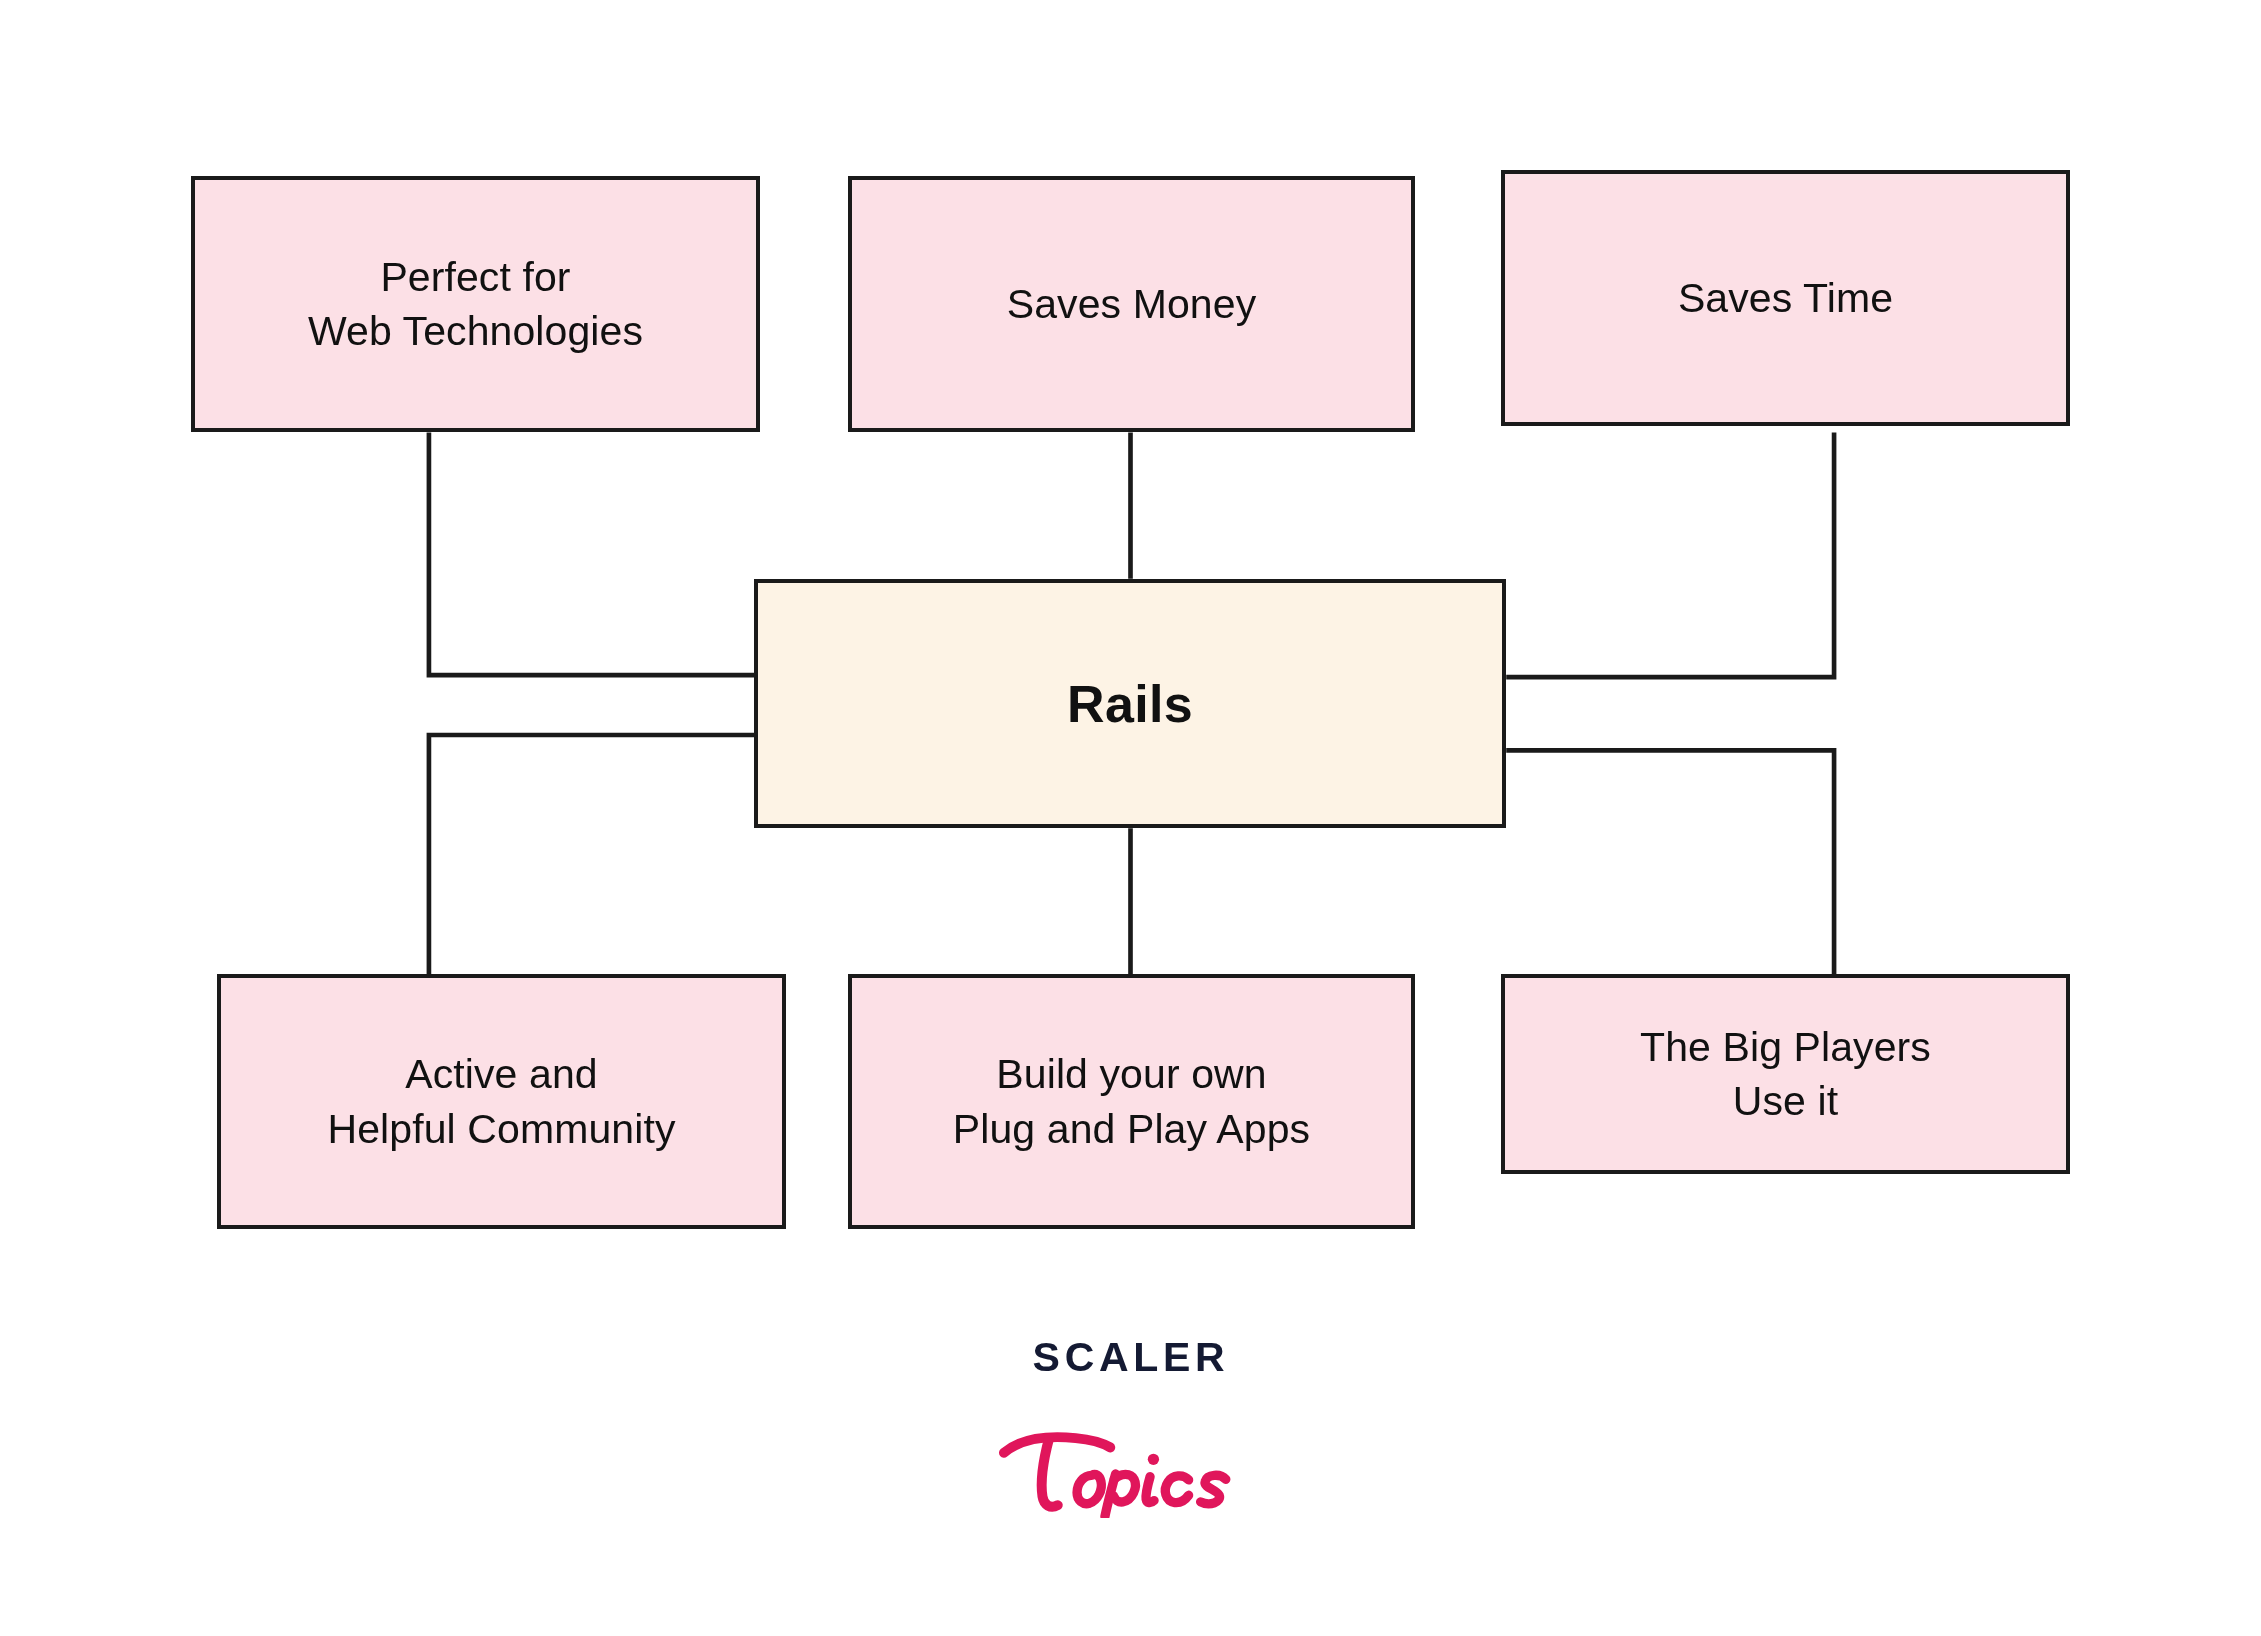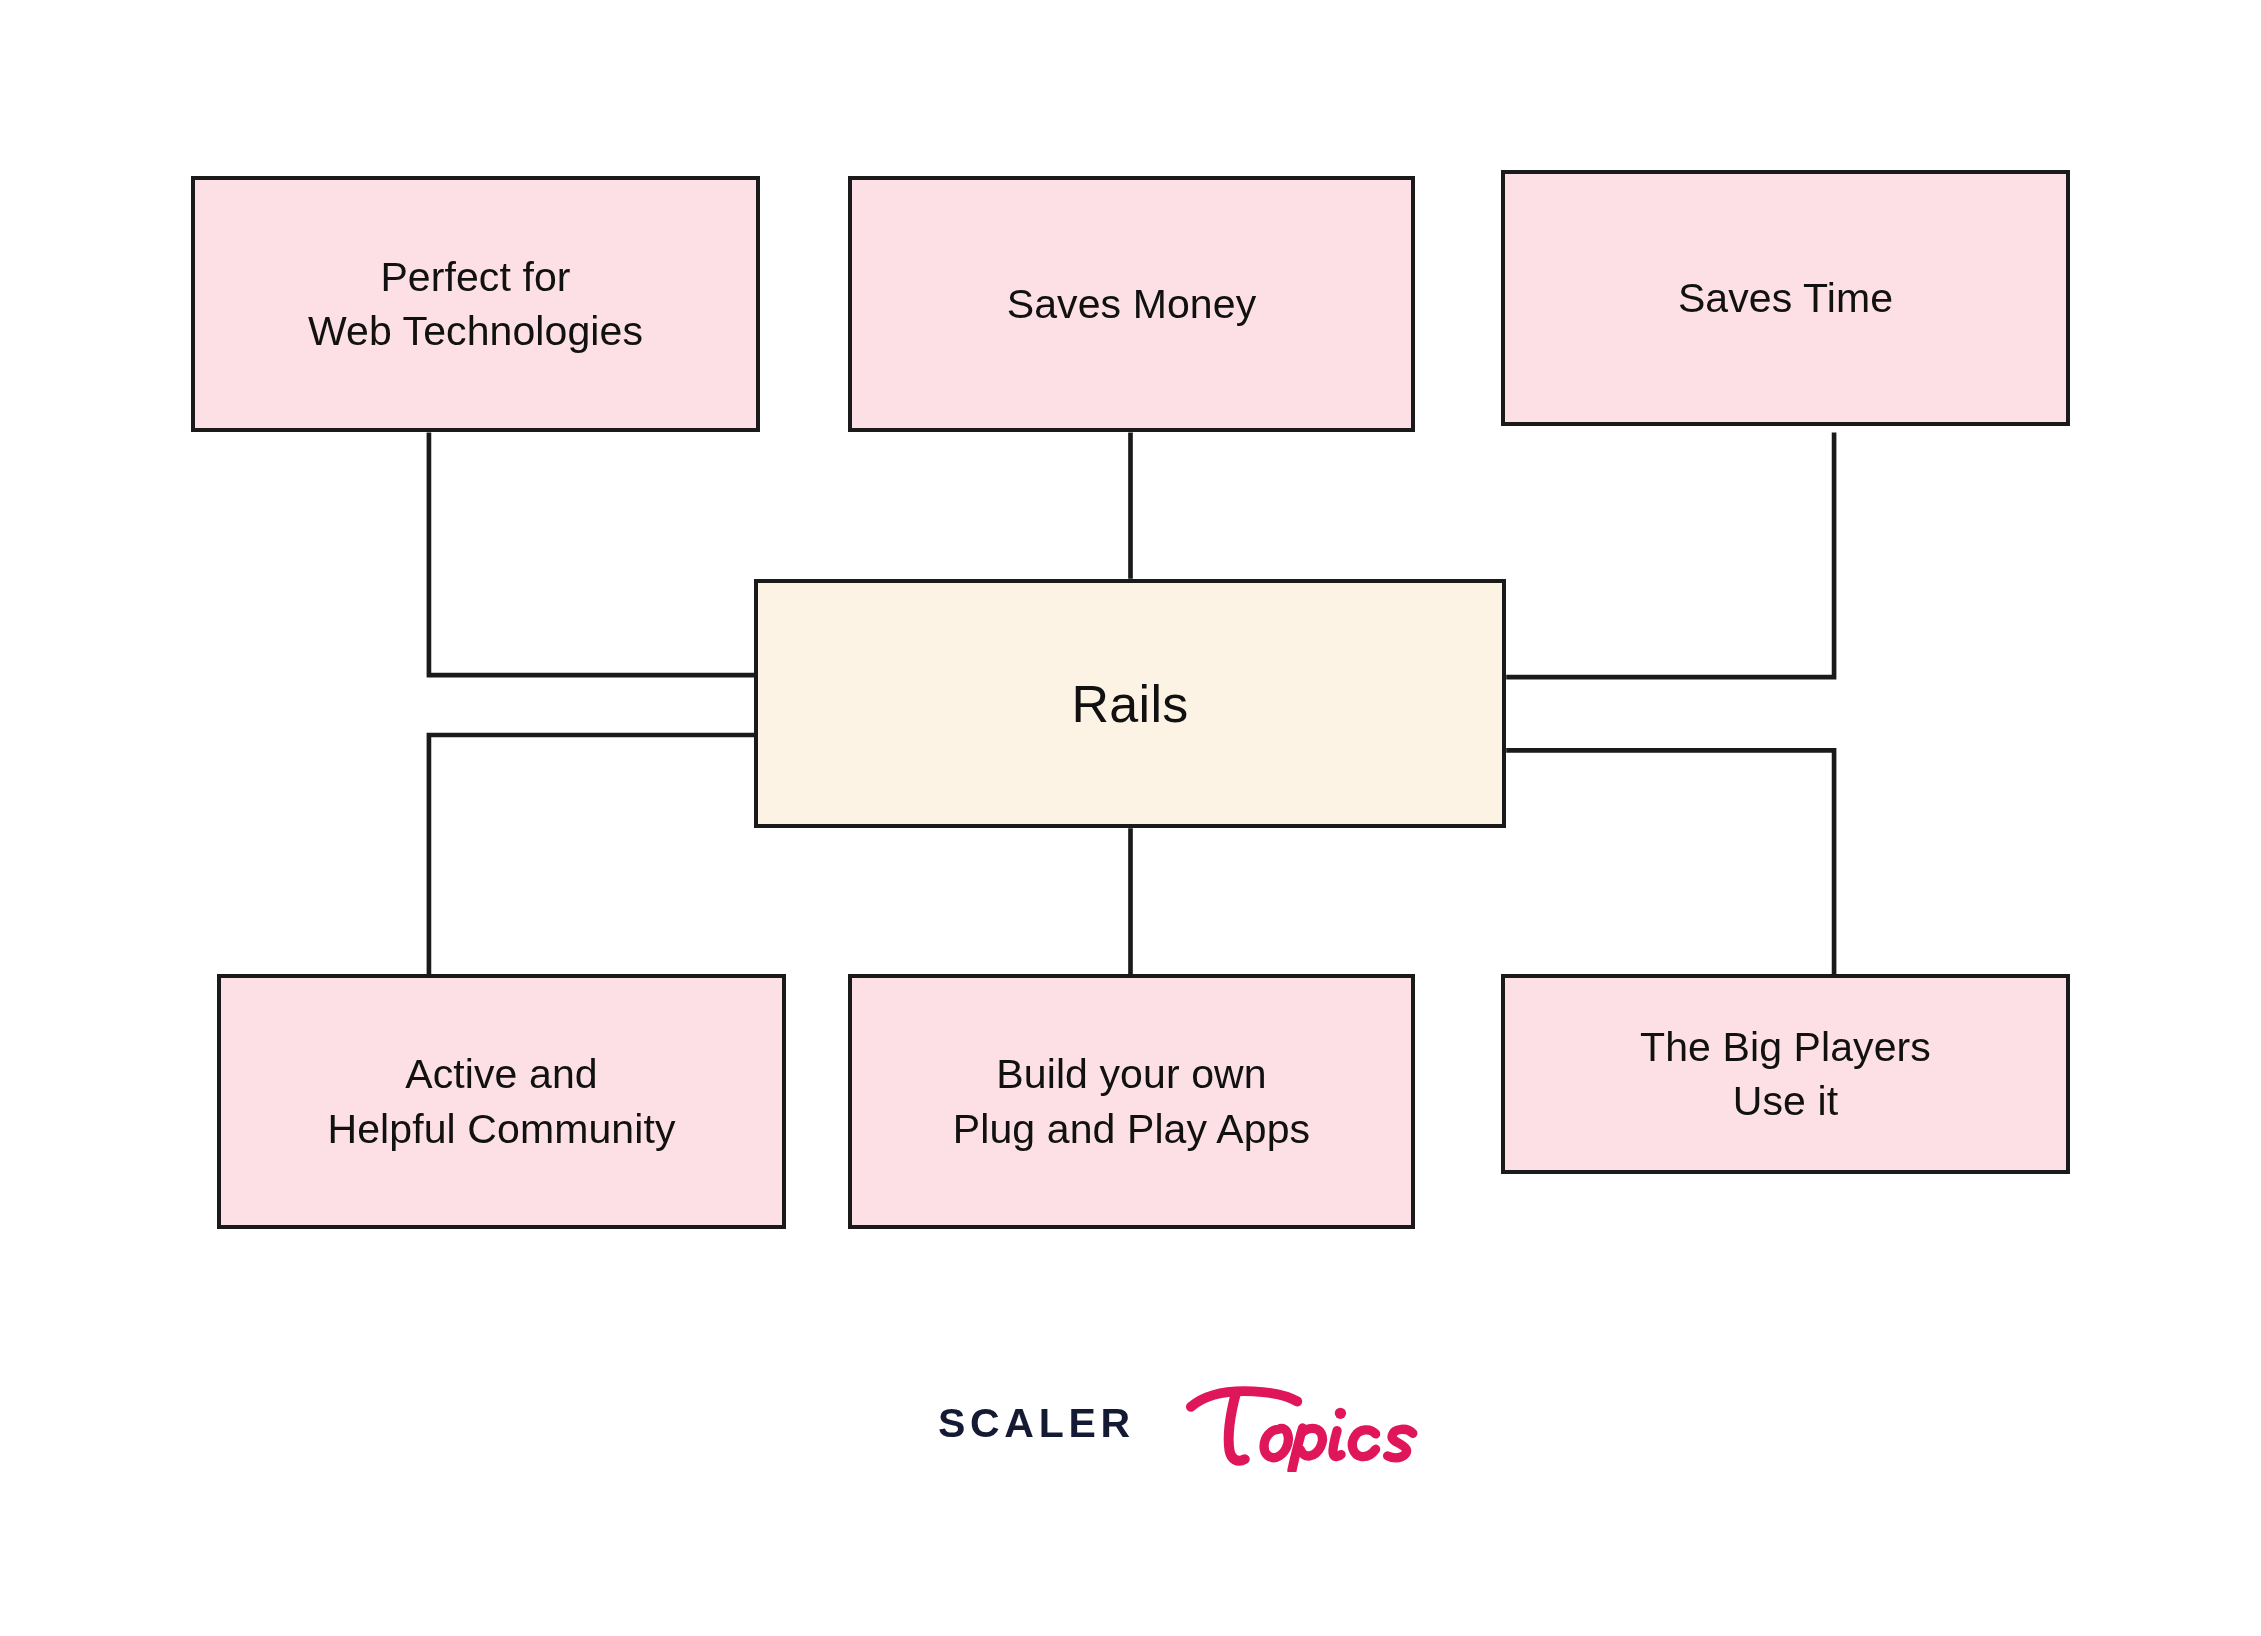--- a/index.html
+++ b/index.html
@@ -49,21 +49,21 @@
   .node-leaf {
     background: #fce0e6;
     font-size: 41px;
     line-height: 1.32;
     font-weight: 400;
     letter-spacing: 0.1px;
   }
   .node-center {
     background: #fdf3e5;
     font-size: 52px;
-    font-weight: 400;
+    font-weight: 700;
     letter-spacing: 0.3px;
   }
   .node-label {
     white-space: pre-line;
     padding: 0 12px;
   }
   
   #node-web-tech   { left: 191px;  top: 176px;  width: 569px;  height: 256px; }
   #node-saves-money{ left: 848px; top: 176px;  width: 567px;  height: 256px; }
   #node-saves-time { left: 1501px; top: 170px;  width: 569px;  height: 256px; }
@@ -75,20 +75,21 @@
   #node-bigplayers { left: 1501px; top: 974px; width: 569px;  height: 200px; }
 
   
   #logo {
     position: absolute;
     left: 938px;
     top: 1337px;
     width: 386px;
     height: 173px;
     display: flex;
+    flex-direction: column;
     align-items: center;
     justify-content: flex-start;
     gap: 44px;
   }
   #logo-scaler {
     font-family: "Liberation Sans", "DejaVu Sans", sans-serif;
     font-weight: 700;
     font-size: 41px;
     letter-spacing: 4.7px;
     color: #141a33;

